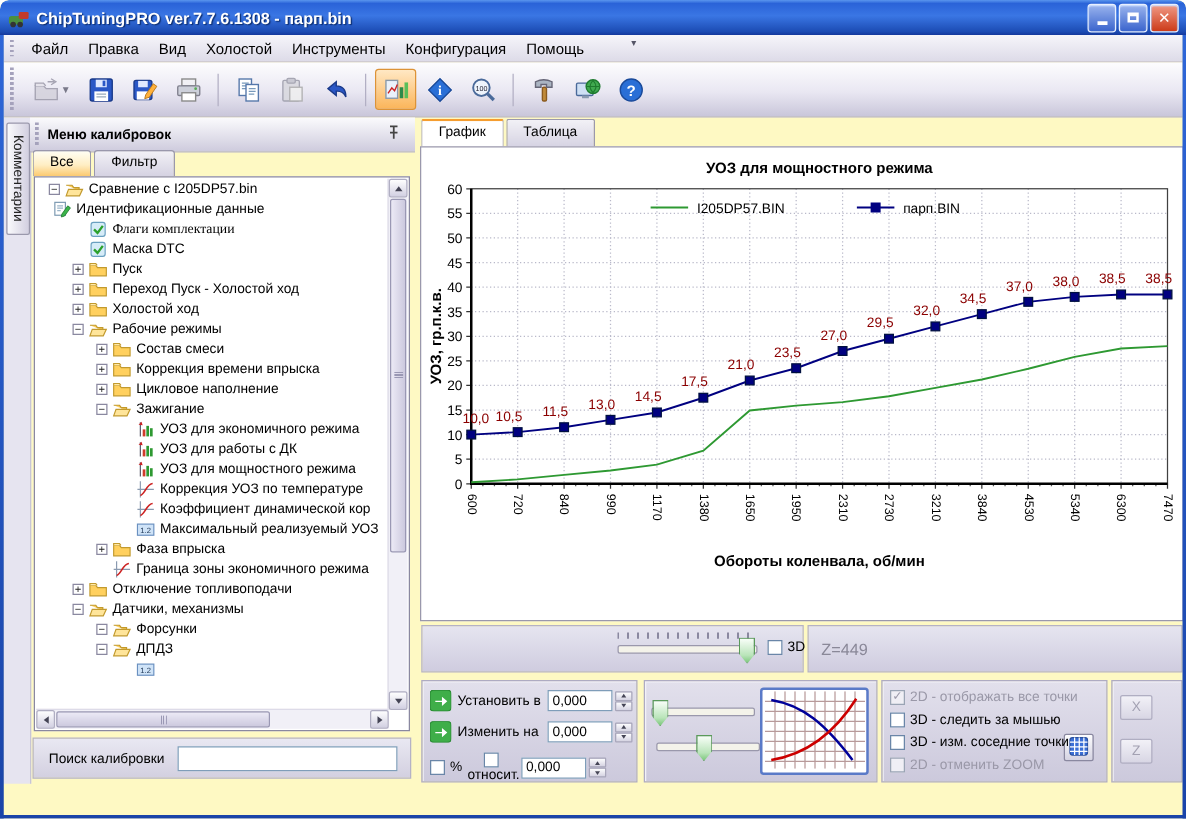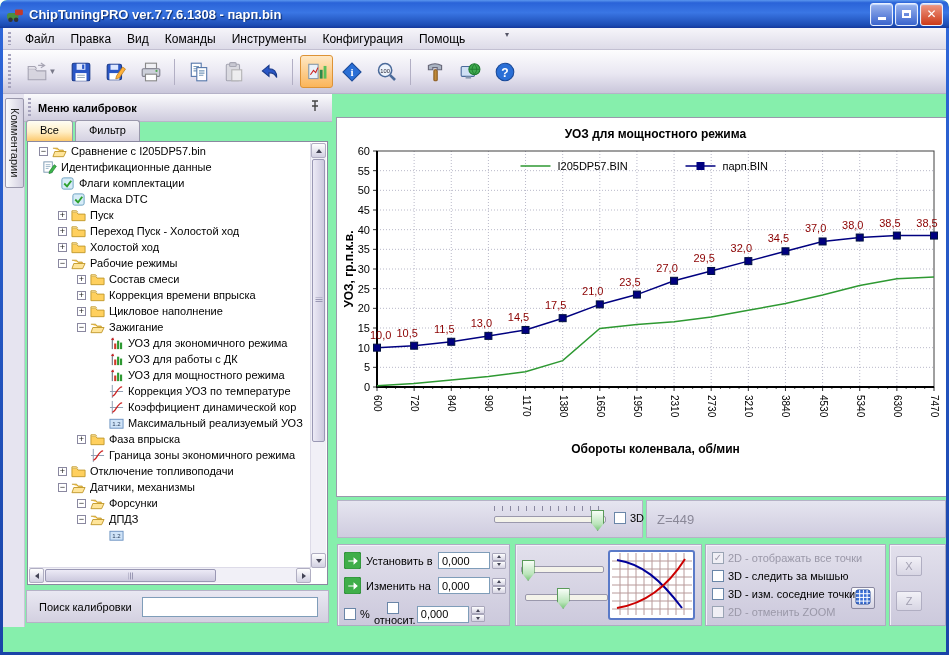--- a/index.html
+++ b/index.html
@@ -1,17 +1,17 @@
 <!DOCTYPE html>
 <html><head>
 <meta charset="utf-8">
 <style>
   html,body{margin:0;padding:0;background:#fff;}
   .window{position:relative;width:949px;height:655px;font-family:"Liberation Sans","DejaVu Sans",sans-serif;
-    font-size:11px;color:#000;background:#86efac;overflow:hidden;border-radius:7px 7px 0 0;}
+    font-size:11px;color:#000;background:#fef9c3;overflow:hidden;border-radius:7px 7px 0 0;}
   
   .edge-l,.edge-r{position:absolute;top:28px;bottom:0;width:3px;background:linear-gradient(180deg,#2e66d8,#1a44a8);z-index:40;}
   .edge-l{left:0;} .edge-r{right:0;}
   .edge-b{position:absolute;left:0;right:0;bottom:0;height:3px;background:#1a44a8;z-index:40;}
   
   .titlebar{position:absolute;left:0;top:0;width:949px;height:28px;display:flex;align-items:center;padding:0 6px;box-sizing:border-box;
     background:linear-gradient(180deg,#5a96ee 0%,#2a63d8 10%,#3a76e4 45%,#1c4cb4 90%,#14389c 100%);border-radius:7px 7px 0 0;}
   .app-icon{width:18px;height:18px;margin-right:5px;flex:none;}
   .title-text{flex:1;color:#fff;font-weight:bold;font-size:13px;text-shadow:1px 1px 1px #0a2a6a;white-space:nowrap;overflow:hidden;}
   .wbtn{width:21px;height:21px;margin-left:2px;border-radius:3px;border:1px solid #e8f0ff;display:flex;align-items:center;justify-content:center;
@@ -159,21 +159,21 @@
     <div class="wbtn close">
         <span>✕</span>
       </div>
   </div>
 
   <div class="menubar" id="menubar">
       <span class="grip"></span>
       <span class="menu-item">Файл</span>
       <span class="menu-item">Правка</span>
       <span class="menu-item">Вид</span>
-      <span class="menu-item">Команды</span>
+      <span class="menu-item">Холостой</span>
       <span class="menu-item">Инструменты</span>
       <span class="menu-item">Конфигурация</span>
       <span class="menu-item">Помощь</span>
     </div>
 
   <div class="toolbar" id="toolbar">
       <span class="grip"></span>
       <div class="tbtn disabled" style="width: 40px;">
         <span style="width:22px;height:22px;display:inline-block;"><svg viewBox="0 0 20 20">
             <path d="M2 7h6l2 2h8v8H2z" fill="#d4d2dc" stroke="#9a98a8"></path>
@@ -303,21 +303,21 @@
         </div>
         <div class="tree-row" style="">
           <span class="exp-spacer"></span>
           <span class="ticon"><svg viewBox="0 0 16 16">
               <rect x="2" y="2" width="9" height="11" fill="#fff" stroke="#7a98b0"></rect>
               <path d="M4 5h5M4 7h5M4 9h3" stroke="#9ab4c8"></path>
               <path d="M8 12l5-7 2.3 1.7-5 7-2.8.8z" fill="#3bb54a" stroke="#1e7a2e" stroke-width=".7"></path>
             </svg></span>
           <span class="tlabel">Идентификационные данные</span>
         </div>
-        <div class="tree-row" style="padding-left: 18px;">
+        <div class="tree-row" style="padding-left: 29px; font-family: Liberation Serif, serif;">
           <span class="exp-spacer"></span>
           <span class="ticon"><svg viewBox="0 0 16 16">
               <rect x="2" y="2" width="12" height="12" rx="2" fill="#d6ecf8" stroke="#6aa0c0"></rect>
               <path d="M4.5 8l3 3 4.5-6" stroke="#2da12d" stroke-width="2" fill="none"></path>
             </svg></span>
           <span class="tlabel">Флаги комплектации</span>
         </div>
         <div class="tree-row" style="padding-left: 29px;">
           <span class="exp-spacer"></span>
           <span class="ticon"><svg viewBox="0 0 16 16">
@@ -521,20 +521,24 @@
       <div class="sbtn" style="right:0;top:0;">
           <span class="tri rt"></span>
         </div>
     </div>
   </div>
   <div class="search-panel">
     <span class="search-label">Поиск калибровки</span>
     <input class="search-input" value="" style="">
   </div>
 
+  <div class="rp-tabs" id="rp-tabs">
+      <span class="rtab active">График</span>
+      <span class="rtab">Таблица</span>
+    </div>
   <div class="chart-page">
     <svg id="chart" width="601" height="341">
         <line x1="31" y1="265" x2="35" y2="265" stroke="#333"></line>
         <text x="28" y="269" text-anchor="end" font-size="11">0</text>
         <line x1="35" y1="245.33333333333334" x2="592" y2="245.33333333333334" stroke="#b9b9c9" stroke-dasharray="1,2"></line>
         <line x1="31" y1="245.33333333333334" x2="35" y2="245.33333333333334" stroke="#333"></line>
         <text x="28" y="249.33333333333334" text-anchor="end" font-size="11">5</text>
         <line x1="35" y1="225.66666666666669" x2="592" y2="225.66666666666669" stroke="#b9b9c9" stroke-dasharray="1,2"></line>
         <line x1="31" y1="225.66666666666669" x2="35" y2="225.66666666666669" stroke="#333"></line>
         <text x="28" y="229.66666666666669" text-anchor="end" font-size="11">10</text>

